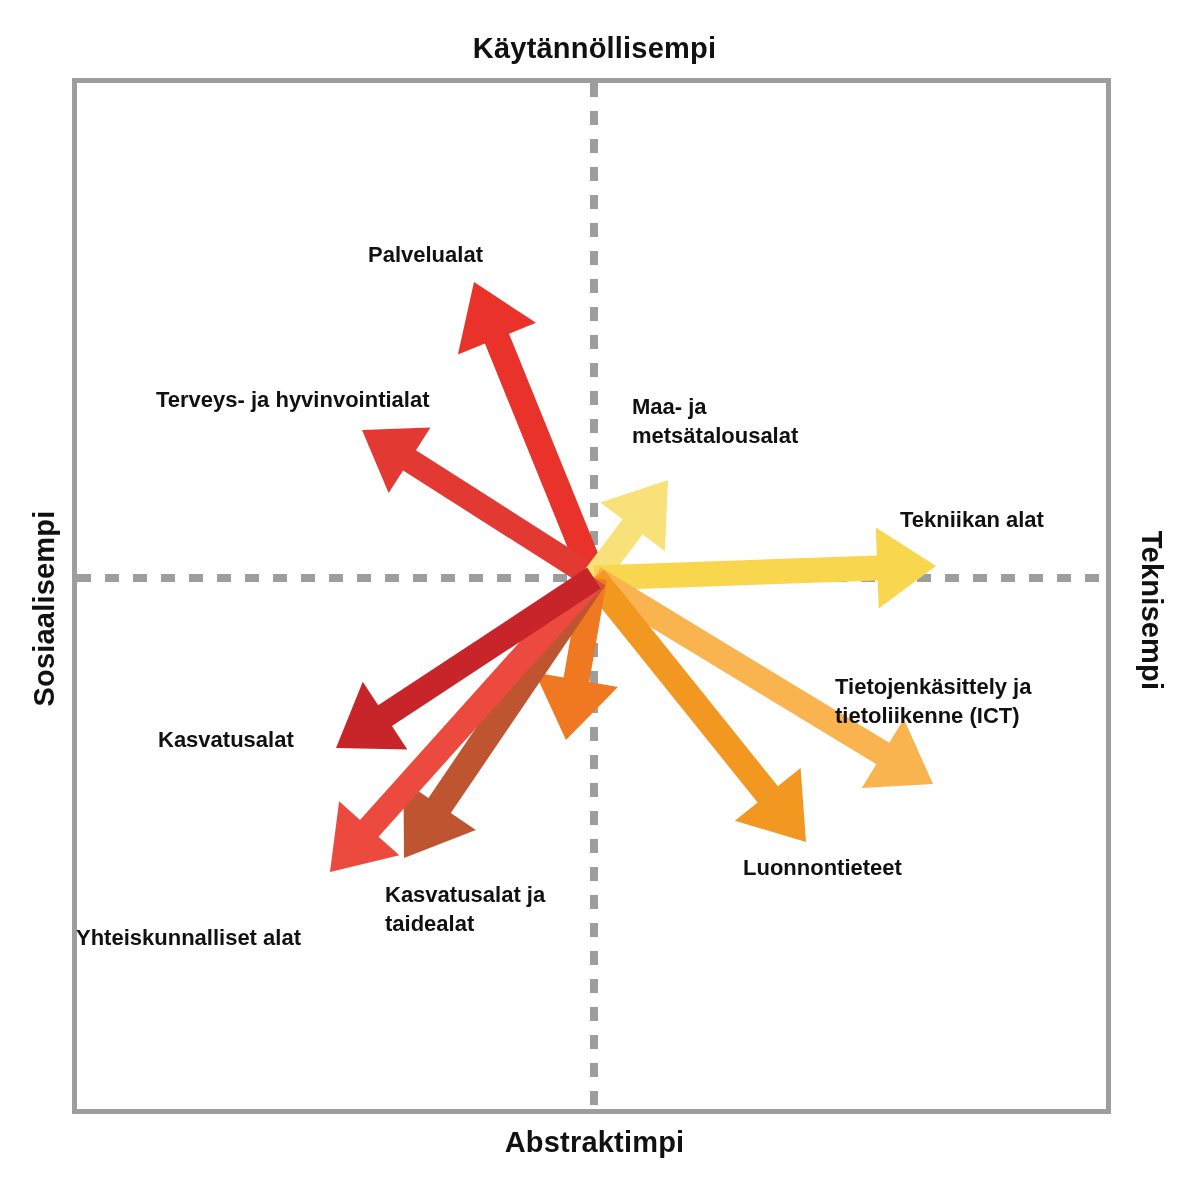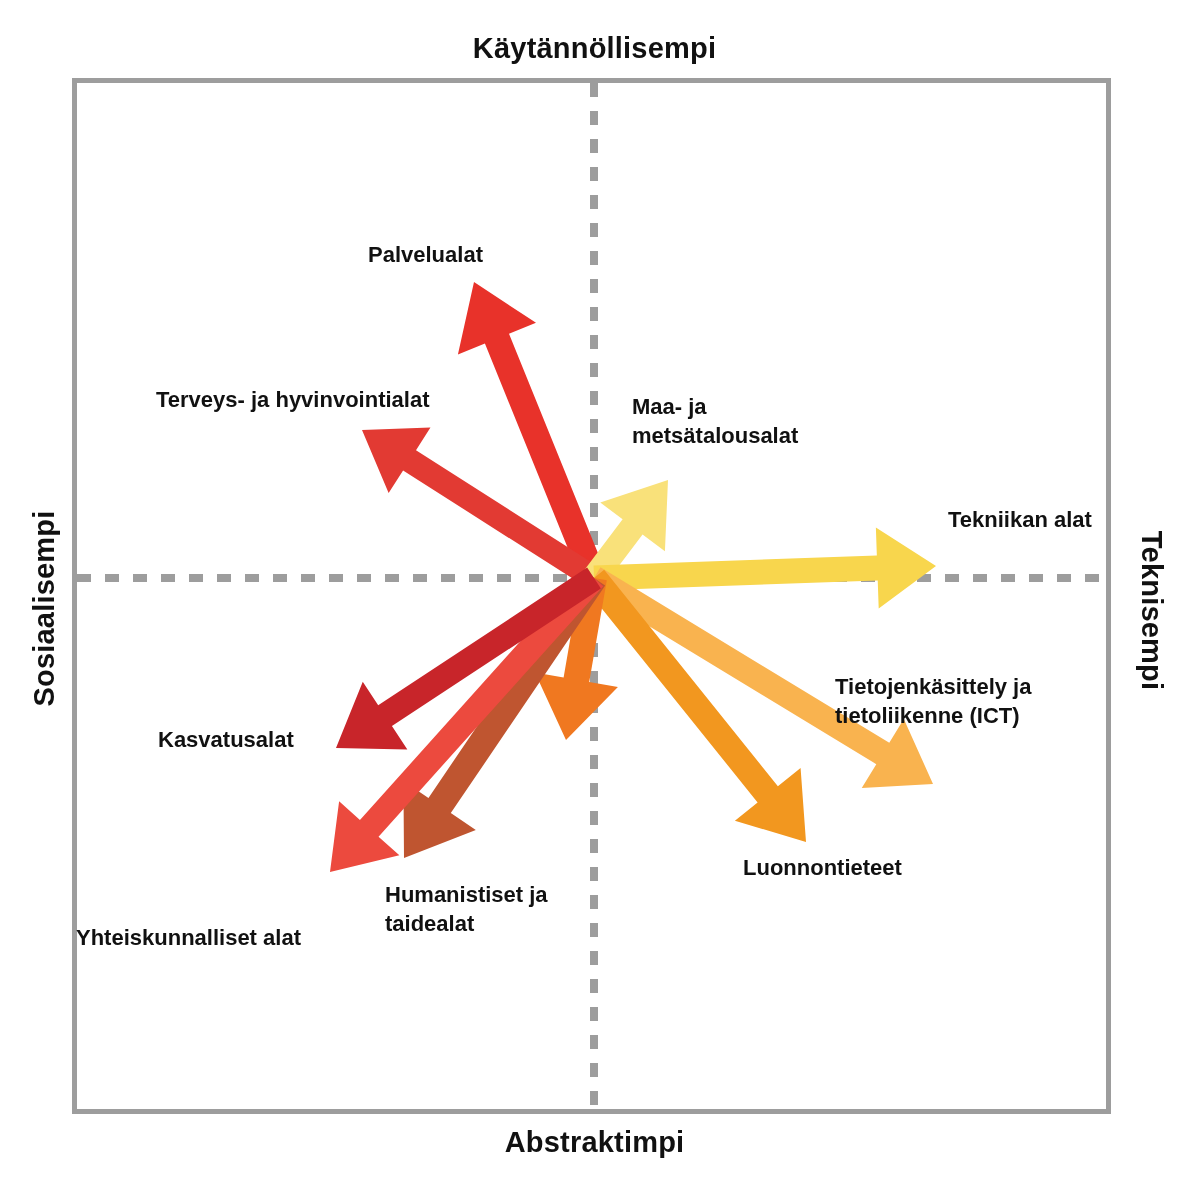--- a/index.html
+++ b/index.html
@@ -81,28 +81,28 @@
   <div class="axis-label" id="label-left">Sosiaalisempi</div>
   <div class="axis-label" id="label-right">Teknisempi</div>
 
   <div class="field-label fl-left" style="left:368px;top:240px;">Palvelualat</div>
 
   <div class="field-label fl-left" style="left:124px;top:385px;margin-left:32px;">Terveys- ja hyvinvointialat</div>
 
   <div class="field-label fl-left" style="left:632px;top:392px;">Maa- ja
 metsätalousalat</div>
 
-  <div class="field-label fl-left" style="left:900px;top:505px;margin-left:48px;">Tekniikan alat</div>
+  <div class="field-label fl-left" style="left:900px;top:505px;">Tekniikan alat</div>
 
   <div class="field-label fl-left" style="left:835px;top:672px;">Tietojenkäsittely ja
 tietoliikenne (ICT)</div>
 
   <div class="field-label fl-left" style="left:743px;top:853px;">Luonnontieteet</div>
 
 
-  <div class="field-label fl-left" style="left:385px;top:880px;">Humanistiset ja
+  <div class="field-label fl-left" style="left:385px;top:880px;">Kasvatusalat ja
 taidealat</div>
 
   <div class="field-label fl-left" style="left:76px;top:923px;">Yhteiskunnalliset alat</div>
 
   <div class="field-label fl-left" style="left:158px;top:725px;text-align:center;">Kasvatusalat</div>
 
 </div>
 
 </body></html>

